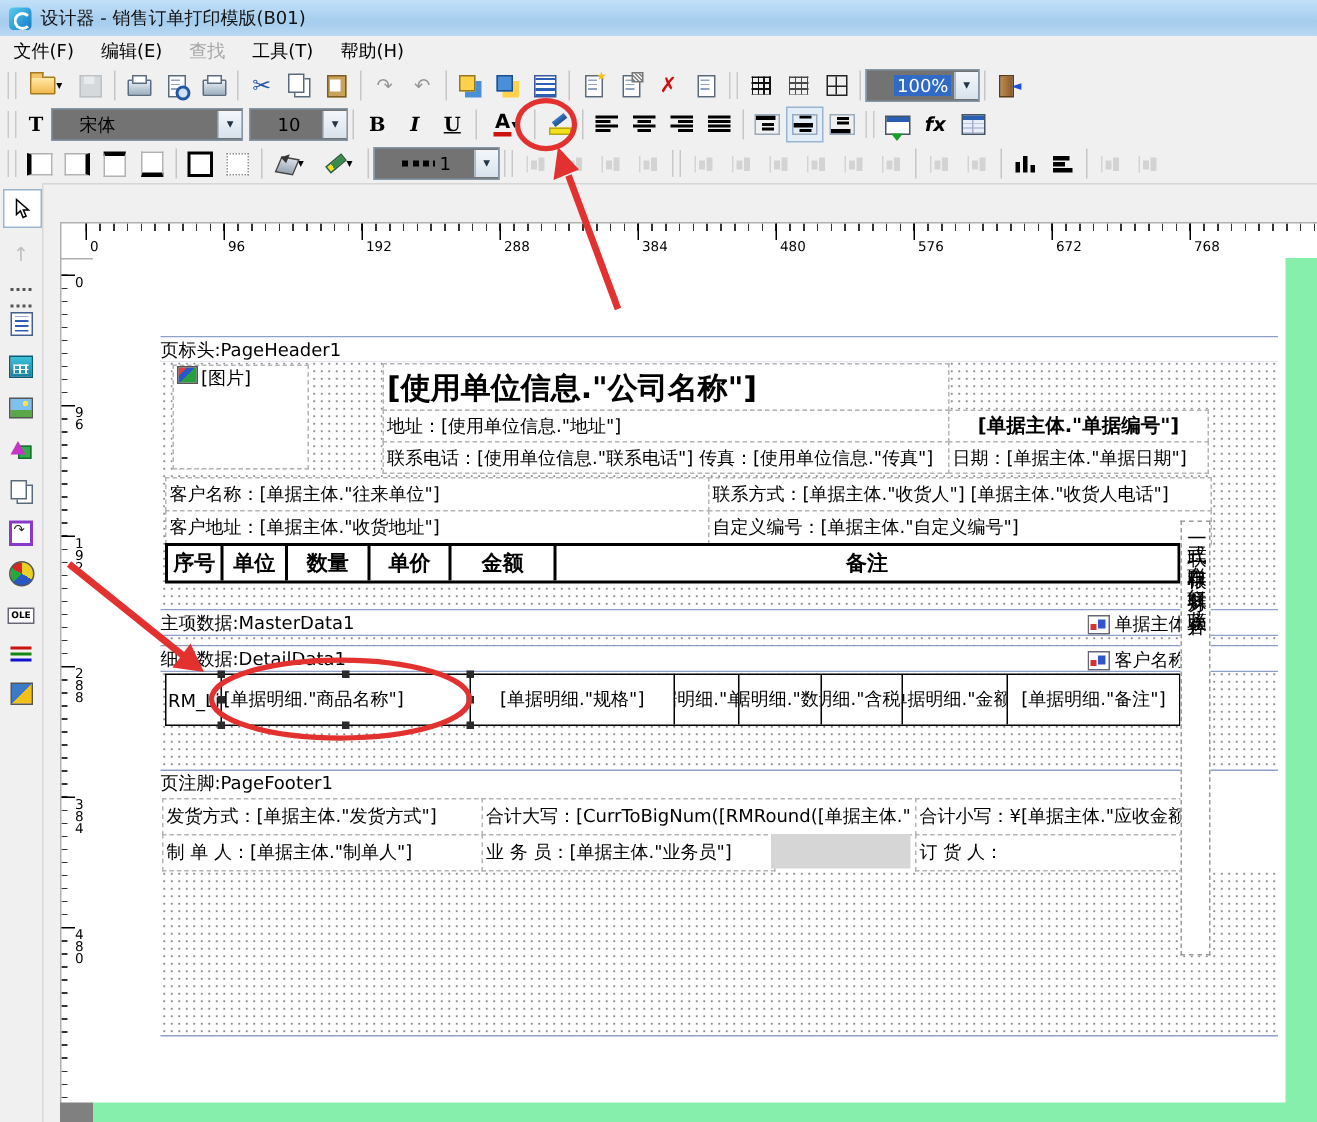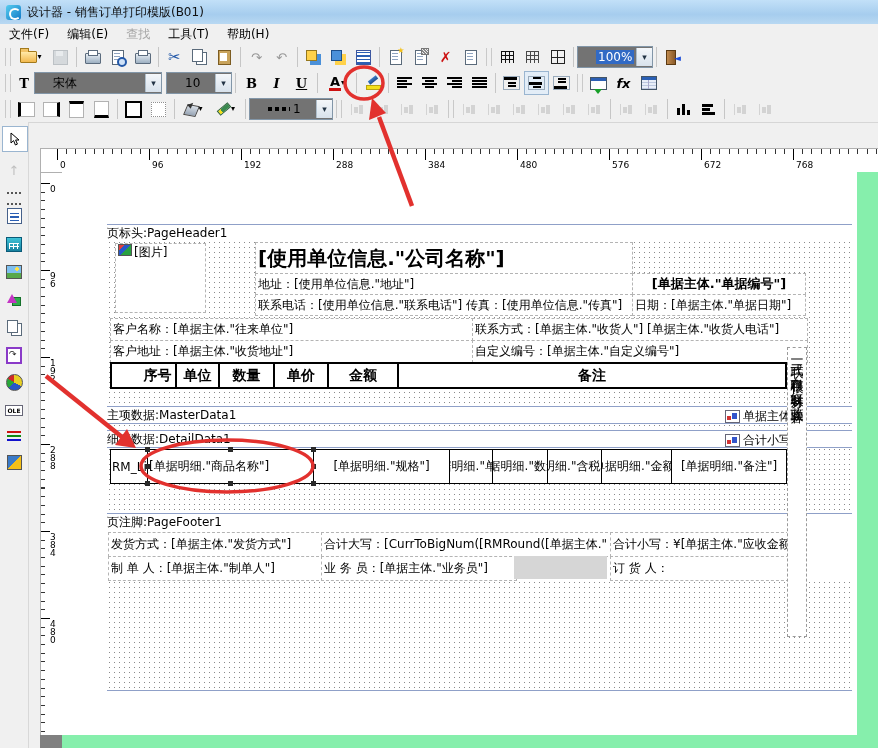--- a/index.html
+++ b/index.html
@@ -178,21 +178,21 @@
   .bandrow{position:absolute;left:45px;width:745px;height:16px;background:#fff;display:flex;
     align-items:center;font-size:12px;white-space:nowrap;}
   .bandtag{position:absolute;display:flex;align-items:center;gap:3px;overflow:hidden;font-size:12px;white-space:nowrap;}
   .tagic{width:13px;height:11px;border:1px solid #667;flex:none;background:
     linear-gradient(#d23333,#d23333) 1px 5px/4px 4px no-repeat,
     linear-gradient(#3355cc,#3355cc) 6px 2px/5px 6px no-repeat,#fff;}
   .cell{position:absolute;background:#fff;border:1px dashed #b4b4b4;display:flex;align-items:center;
     padding:0 2px;font-size:12px;white-space:nowrap;overflow:hidden;}
   .cell.c{justify-content:center;}
   .cell.big{font-size:20px;font-weight:bold;}
-  .trow{position:absolute;display:flex;background:#fff;border:2px solid #000;box-sizing:border-box;padding-left:28px;}
+  .trow{position:absolute;display:flex;background:#fff;border:2px solid #000;box-sizing:border-box;}
   .trow>div{box-sizing:border-box;border-right:2px solid #000;display:flex;align-items:center;justify-content:center;
     overflow:hidden;white-space:nowrap;font-weight:bold;font-size:14px;}
   .trow>div:last-child{border-right:none;flex:1;}
   .drow{position:absolute;display:flex;background:#fff;border:1px solid #000;box-sizing:border-box;}
   .drow>div{box-sizing:border-box;border-right:1px solid #000;display:flex;align-items:center;
     overflow:hidden;white-space:nowrap;font-size:12px;padding:0 1px;position:relative;}
   .drow>div:last-child{border-right:none;flex:1;}
   .drow>div.c{justify-content:center;}
   .hd{position:absolute;width:5px;height:5px;background:#2a2a2a;z-index:5;}
   .vstrip{position:absolute;background:#fff;border:1px dashed #9a9a9a;display:flex;flex-direction:column;
@@ -566,21 +566,21 @@
         </div>
       <div class="bandtag" style="left:663px;top:236px;width:62px;">
         <span class="tagic"></span>
           <span>单据主体</span>
       </div>
       <div class="bandrow" style="top:259px;">
           <span>细项数据:DetailData1</span>
         </div>
       <div class="bandtag" style="left:663px;top:260px;width:62px;">
         <span class="tagic"></span>
-          <span>合计小写</span>
+          <span>客户名称</span>
       </div>
       <div class="bandrow" style="top:342px;">
           <span>页注脚:PageFooter1</span>
         </div>
 
       <div class="cell" style="left:53px;top:71px;width:85px;height:68px;align-items:flex-start;">
         <span class="picmini"></span>
         <span>[图片]</span>
       </div>
       <div class="cell big" style="left:193px;top:70px;width:372px;height:30px;">

